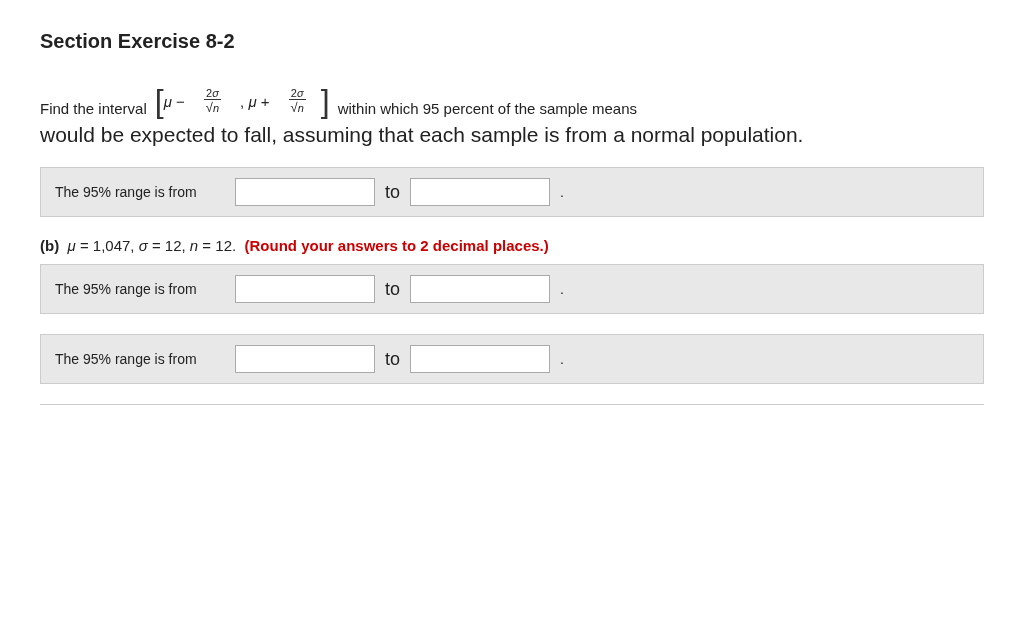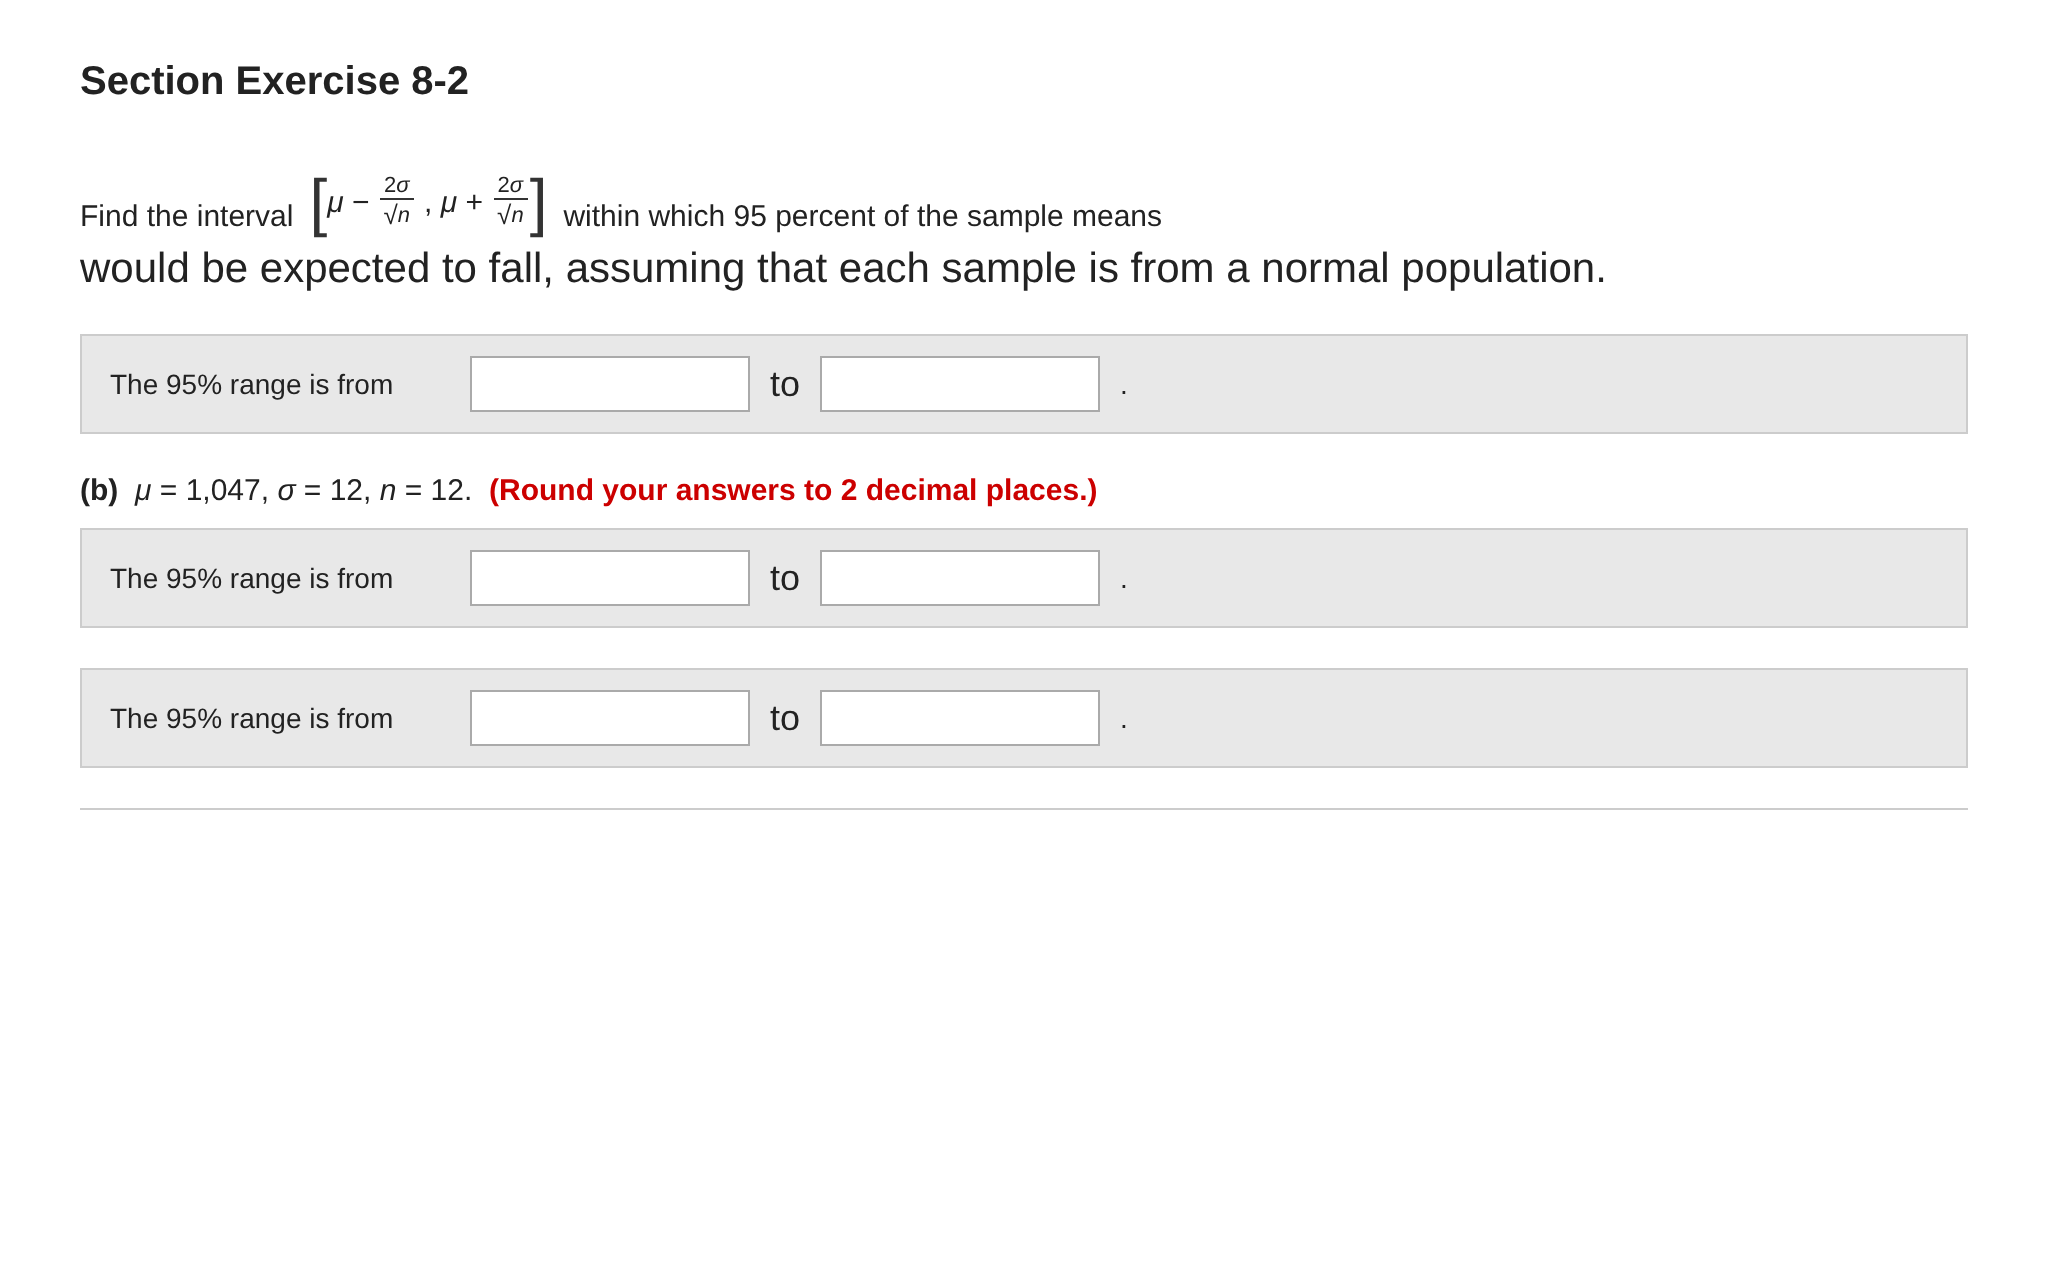--- a/index.html
+++ b/index.html
@@ -39,21 +39,21 @@
       align-items: center;
       gap: 4px;
       font-size: 15px;
     }
     .frac {
       display: inline-flex;
       flex-direction: column;
       align-items: center;
       font-size: 11px;
       vertical-align: middle;
-      margin: 0 1px;
+      margin: 0 15px;
     }
     .frac-num {
       border-bottom: 1px solid #333;
       padding: 0 2px;
       font-size: 11px;
     }
     .frac-den {
       padding: 0 2px;
       font-size: 11px;
       display: flex;

